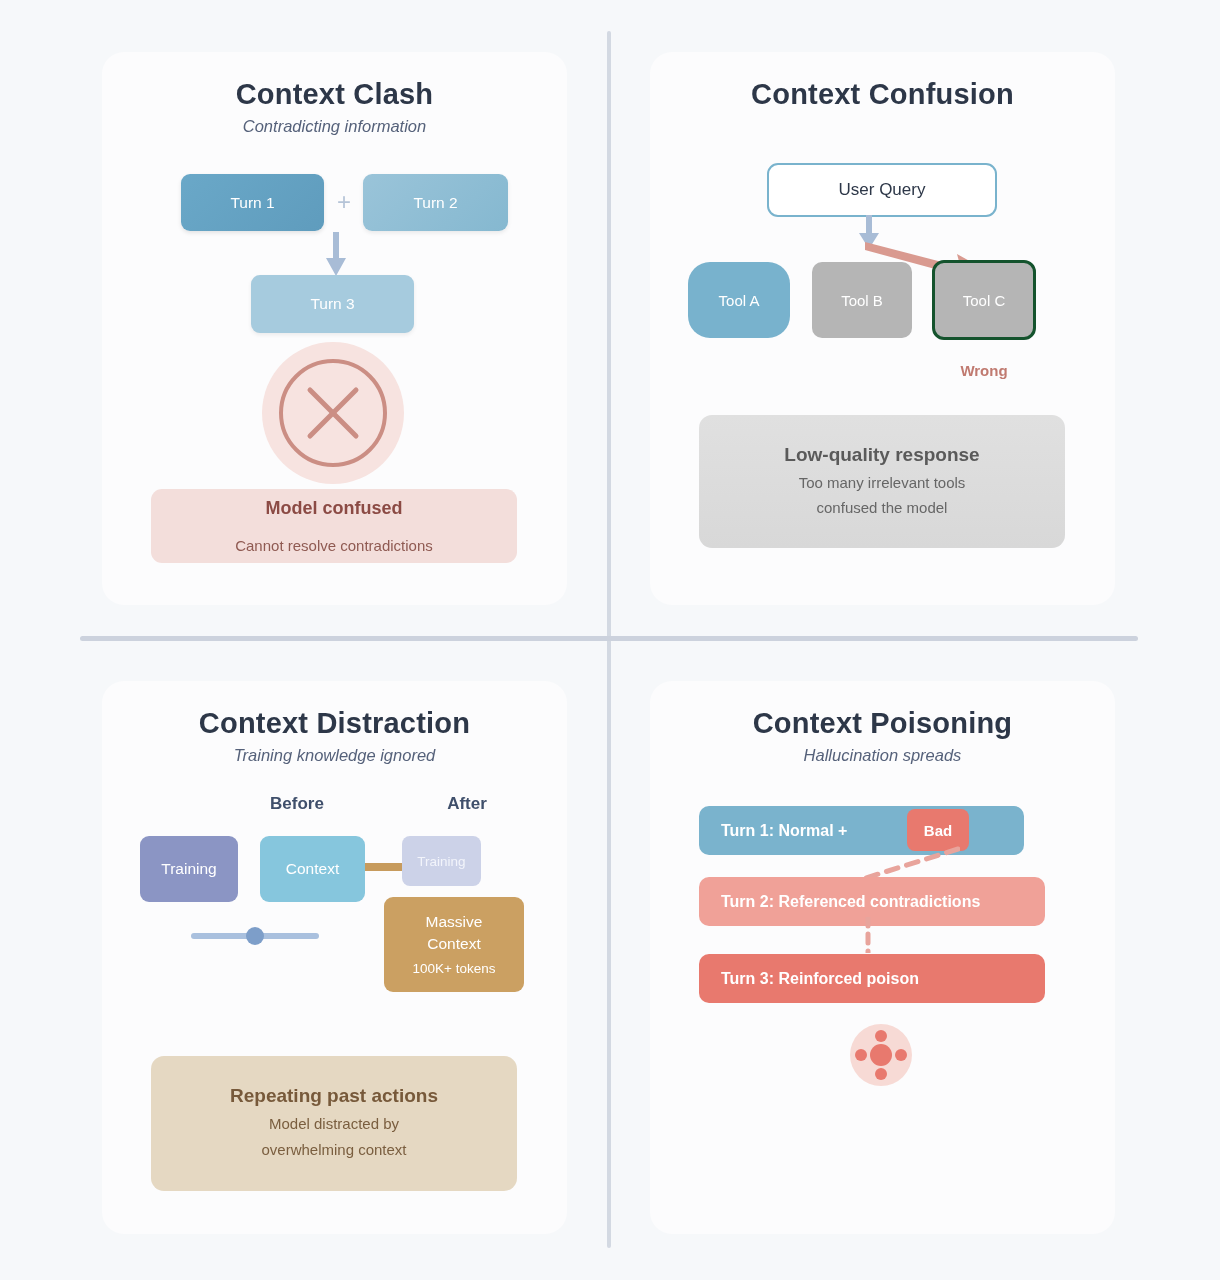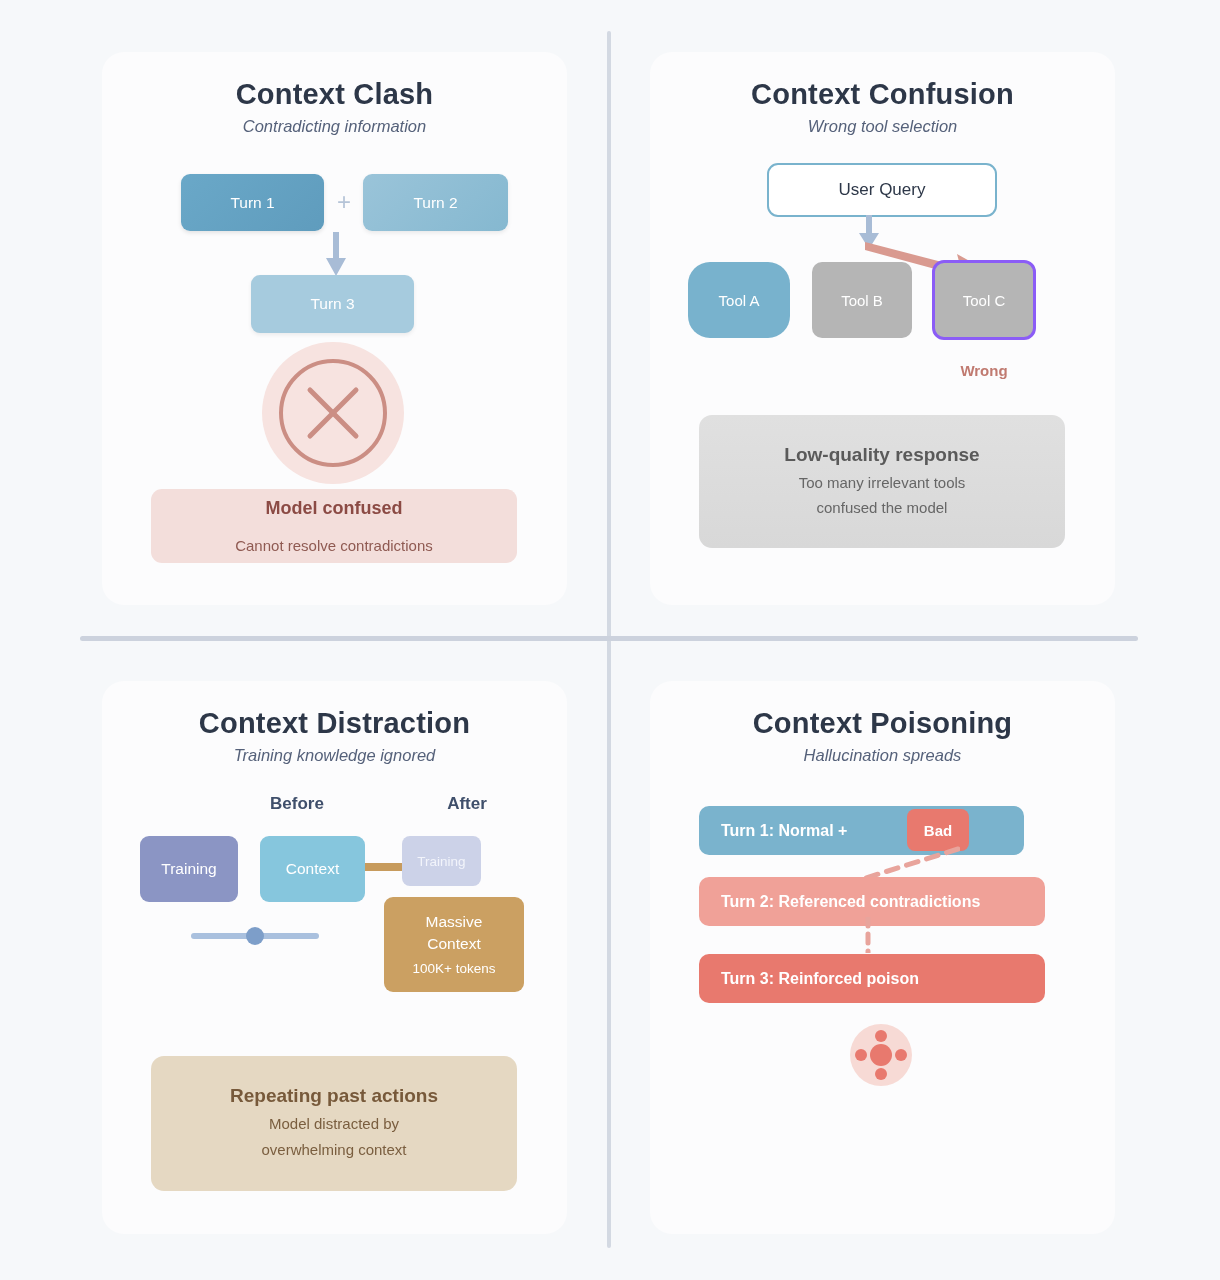--- a/index.html
+++ b/index.html
@@ -123,21 +123,21 @@
   #conf-toolA {
     left: 38px; top: 210px; width: 102px; height: 76px;
     background: #78b2cd; border-radius: 22px; font-size: 15px;
   }
   #conf-toolB {
     left: 162px; top: 210px; width: 100px; height: 76px;
     background: #b5b5b5; border-radius: 10px; font-size: 15px;
   }
   #conf-toolC {
     left: 282px; top: 208px; width: 104px; height: 80px;
-    background: #b5b5b5; border: 3px solid #8b5cf6;
+    background: #b5b5b5; border: 3px solid #14532d;
     border-radius: 12px; font-size: 15px;
   }
   #conf-wrong {
     position: absolute; left: 282px; top: 310px;
     width: 104px; text-align: center;
     font-size: 15px; font-weight: bold; color: #c07a70;
   }
   #conf-result {
     position: absolute; left: 49px; top: 363px;
     width: 366px; height: 133px;
@@ -276,21 +276,20 @@
     </div>
 
     <div id="clash-result">
       <div class="res-title">Model confused</div>
       <div class="res-sub">Cannot resolve contradictions</div>
     </div>
   </div>
 
   <div class="card" id="card-confusion">
     <div class="panel-title t1">Context Confusion</div>
-    <div class="panel-sub s1">Wrong tool selection</div>
 
     <div id="conf-query">User Query</div>
 
     <svg id="conf-blue-arrow" viewBox="0 0 28 36">
       <path d="M11 0 h6 v18 h7 L14 34 L4 18 h7 z" fill="#a8bcd6"></path>
     </svg>
 
     <svg id="conf-red-arrow" viewBox="0 0 130 45">
       <path d="M0 12 L96 37 L92 22 L126 41 L86 50 L91 37 Z" fill="#d99a90"></path>
       <path d="M0 10 L100 36 L96 44 L0 18 Z" fill="#d99a90"></path>

